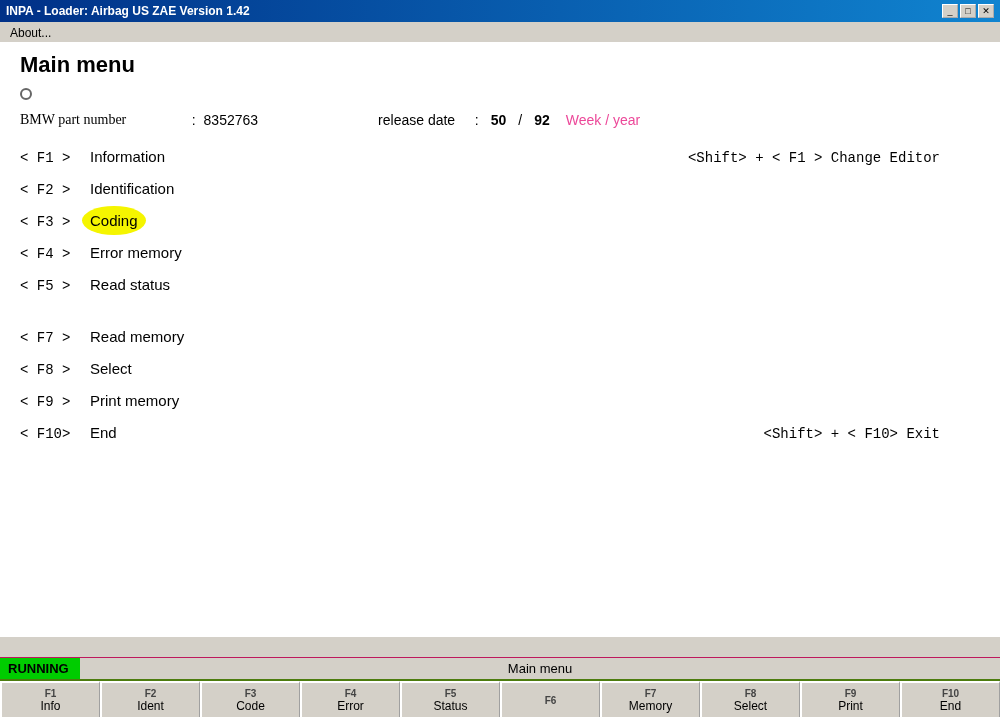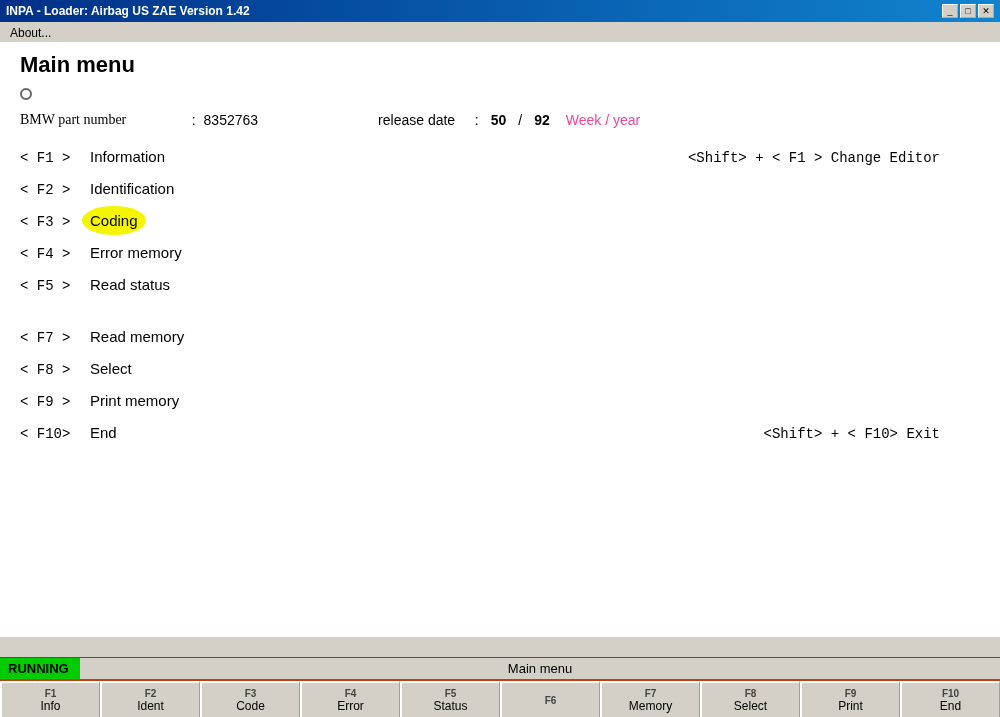--- a/index.html
+++ b/index.html
@@ -195,21 +195,21 @@
 
     
     .fkey-bar {
       position: absolute;
       bottom: 0;
       left: 0;
       right: 0;
       height: 38px;
       background: #d4d0c8;
       display: flex;
-      border-top: 2px solid #c2410c;
+      border-top: 2px solid #4d7c0f;
     }
     .fkey-btn {
       flex: 1;
       display: flex;
       flex-direction: column;
       align-items: center;
       justify-content: center;
       border-right: 1px solid #a0a0a0;
       border-top: 2px solid #fff;
       border-left: 2px solid #fff;

